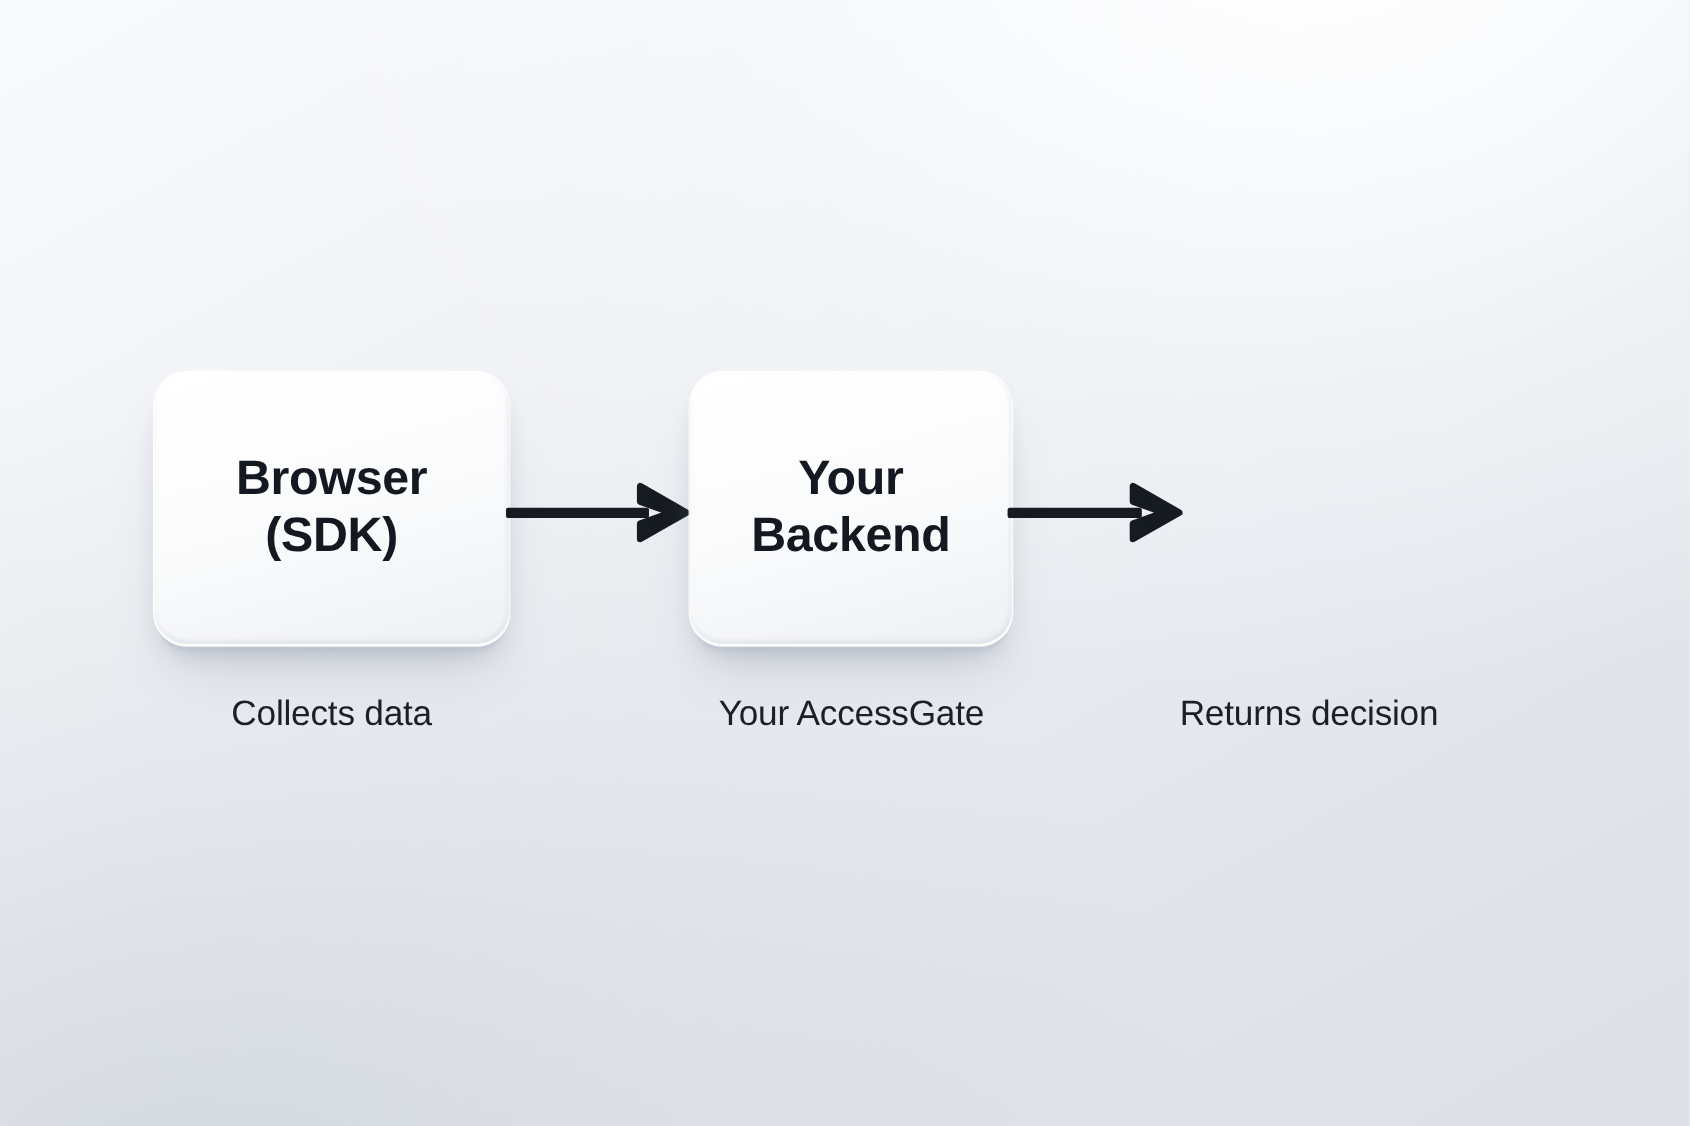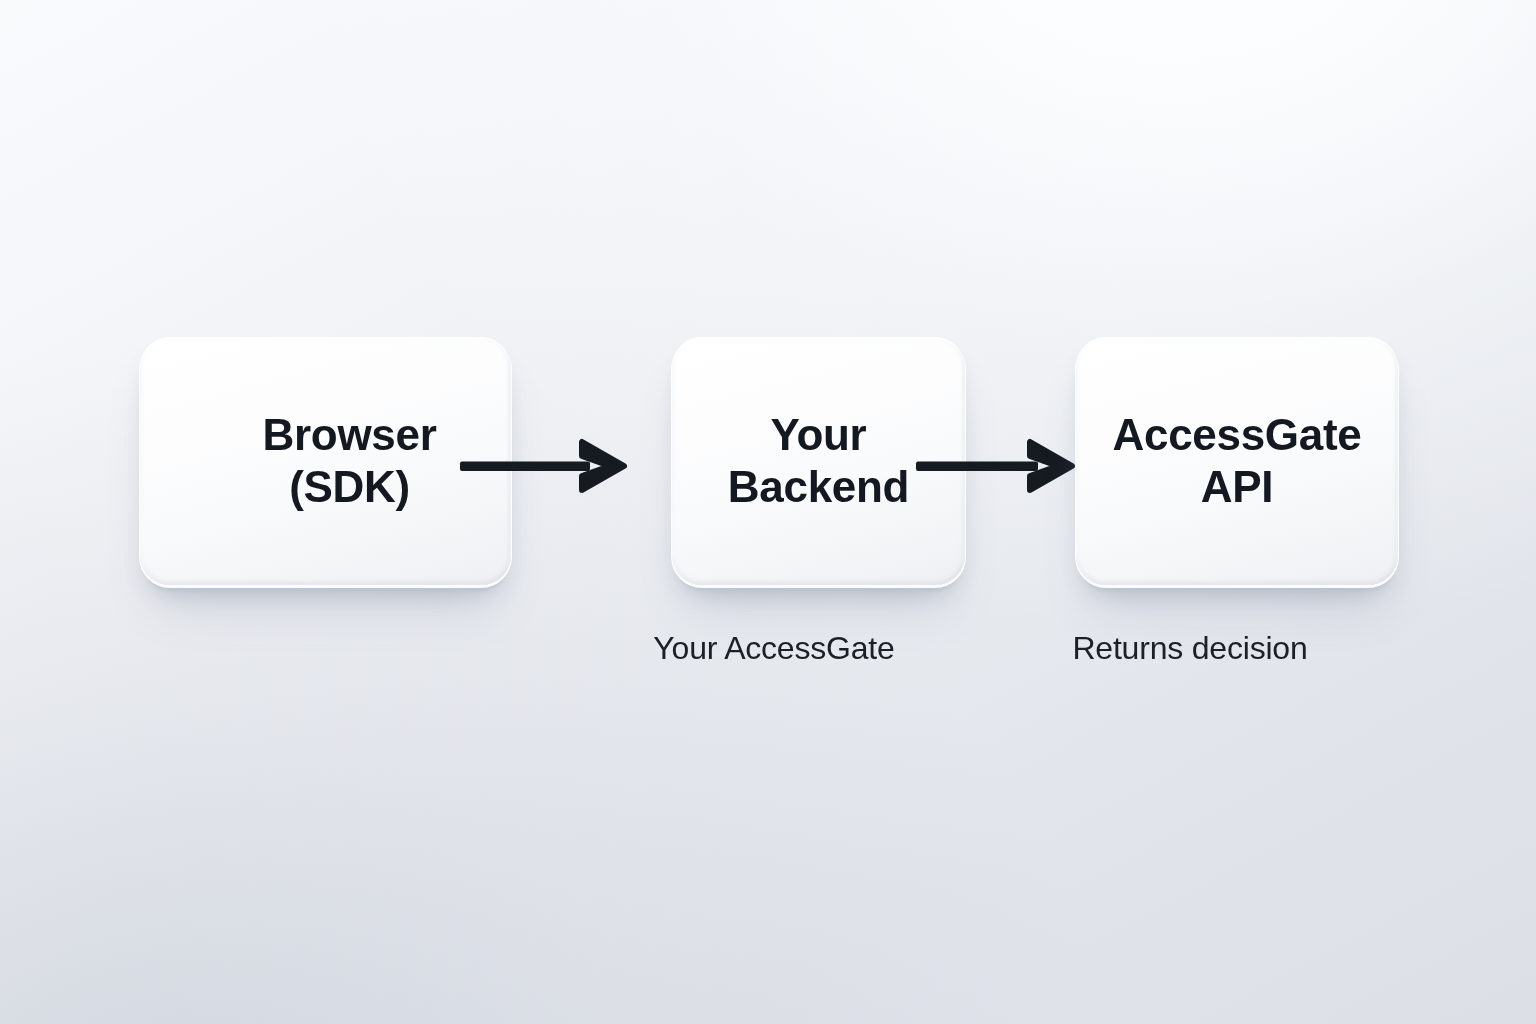--- a/index.html
+++ b/index.html
@@ -114,48 +114,45 @@
   }
   .arrow svg { display: block; overflow: visible; }
 </style>
 </head>
 <body>
 
 <div id="stage">
 
   <div id="vignette"></div>
 
-  <div class="node" style="left:140px; top:337px; width:323px; height:248px;padding-left:48px;">
+  <div class="node" style="left:140px; top:337px; width:323px; height:248px;">
     <div class="node-label" style="font-size:44px;">Browser
 (SDK)</div>
   </div>
+  <div class="caption" style="left:140px; top:630px; width:323px;">Collects data</div>
 
   <div class="arrow" style="left:458px; top:434px; width:172px;">
     <svg width="172" height="64" viewBox="0 0 172 64" aria-hidden="true">
       <g>
         <rect x="2" y="27.5" width="130" height="9.5" rx="2" fill="#161b22"></rect>
         <path d="M 124 8 L 124 22 L 152 32 L 124 42 L 124 56 L 166 32 Z" fill="#161b22" stroke="#161b22" stroke-width="6" stroke-linejoin="round"></path>
       </g>
     </svg>
   </div>
 
-  <div class="node" style="left:627px; top:337px; width:293px; height:248px;margin-left:45px;">
+  <div class="node" style="left:627px; top:337px; width:293px; height:248px;">
     <div class="node-label" style="font-size:44px;">Your
 Backend</div>
   </div>
   <div class="caption" style="left:604px; top:630px; width:340px;">Your AccessGate</div>
 
   <div class="arrow" style="left:914px; top:434px; width:164px;">
     <svg width="164" height="64" viewBox="0 0 164 64" aria-hidden="true">
       <g>
         <rect x="2" y="27.5" width="122" height="9.5" rx="2" fill="#161b22"></rect>
         <path d="M 116 8 L 116 22 L 144 32 L 116 42 L 116 56 L 158 32 Z" fill="#161b22" stroke="#161b22" stroke-width="6" stroke-linejoin="round"></path>
       </g>
     </svg>
   </div>
 
-  <div class="node" style="left:1076px; top:337px; width:322px; height:248px;">
-    <div class="node-label" style="font-size:44px;">AccessGate
-API</div>
-  </div>
   <div class="caption" style="left:1029px; top:630px; width:322px;">Returns decision</div>
 
 </div>
 
 </body></html>

